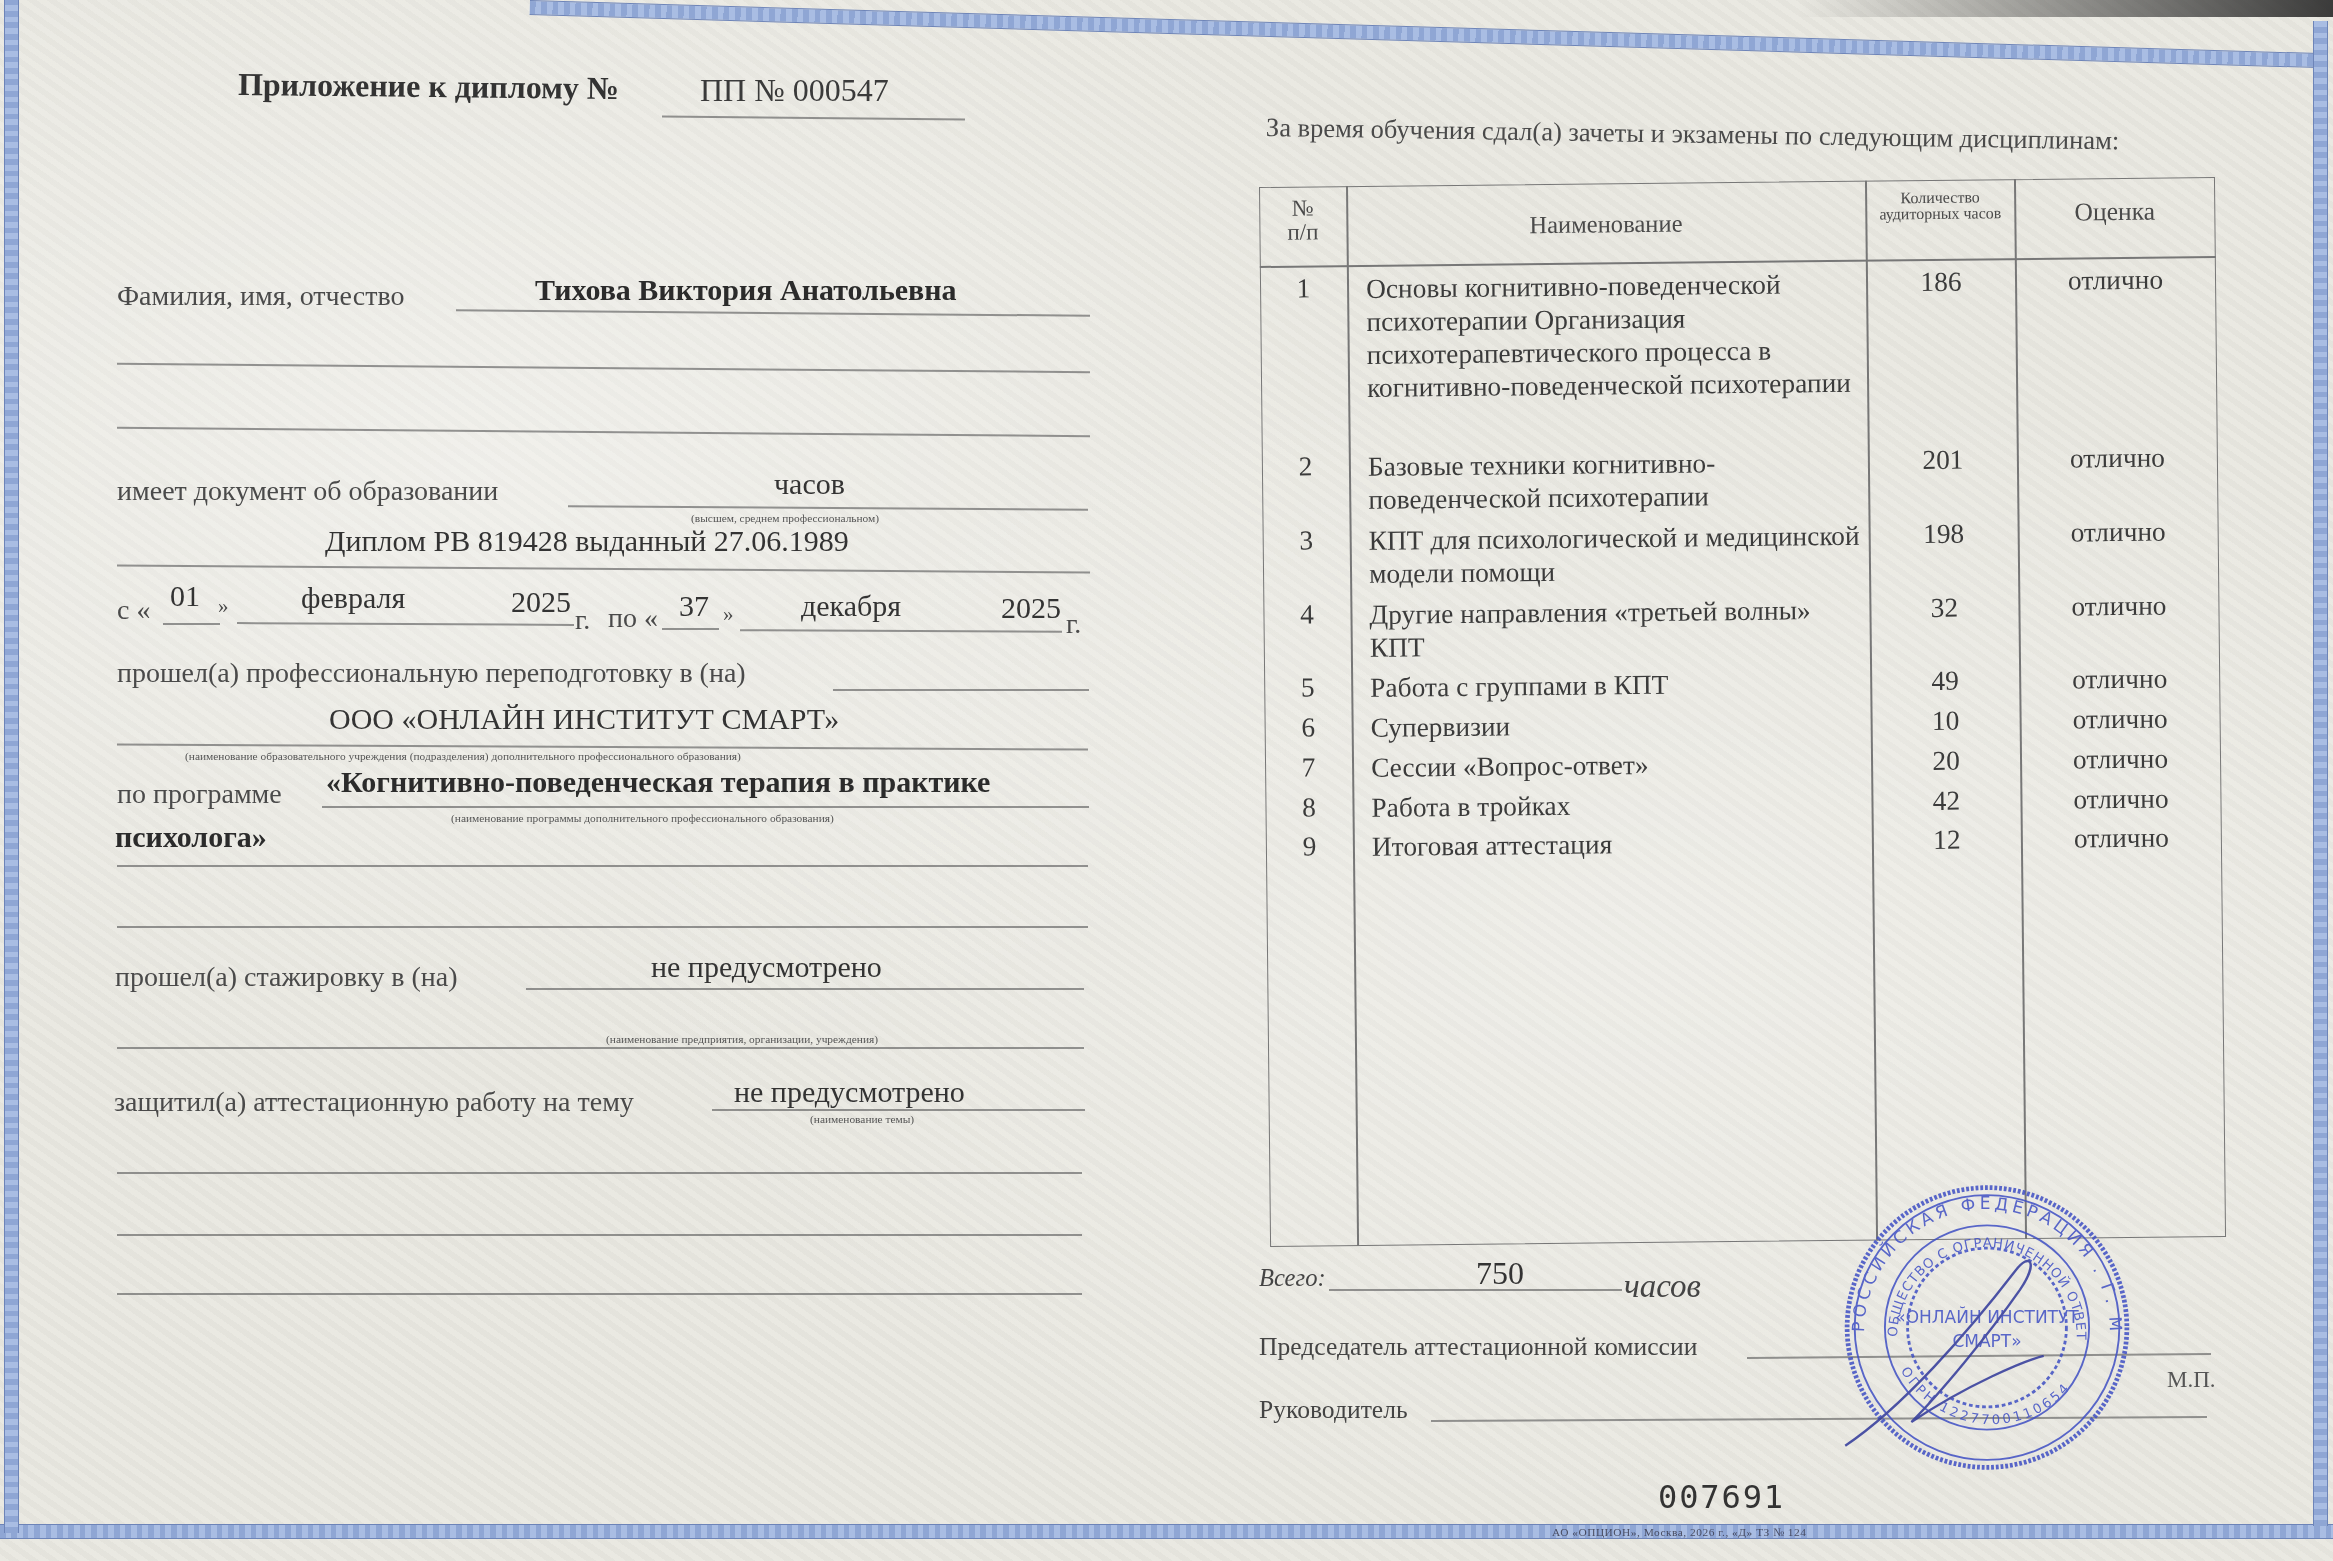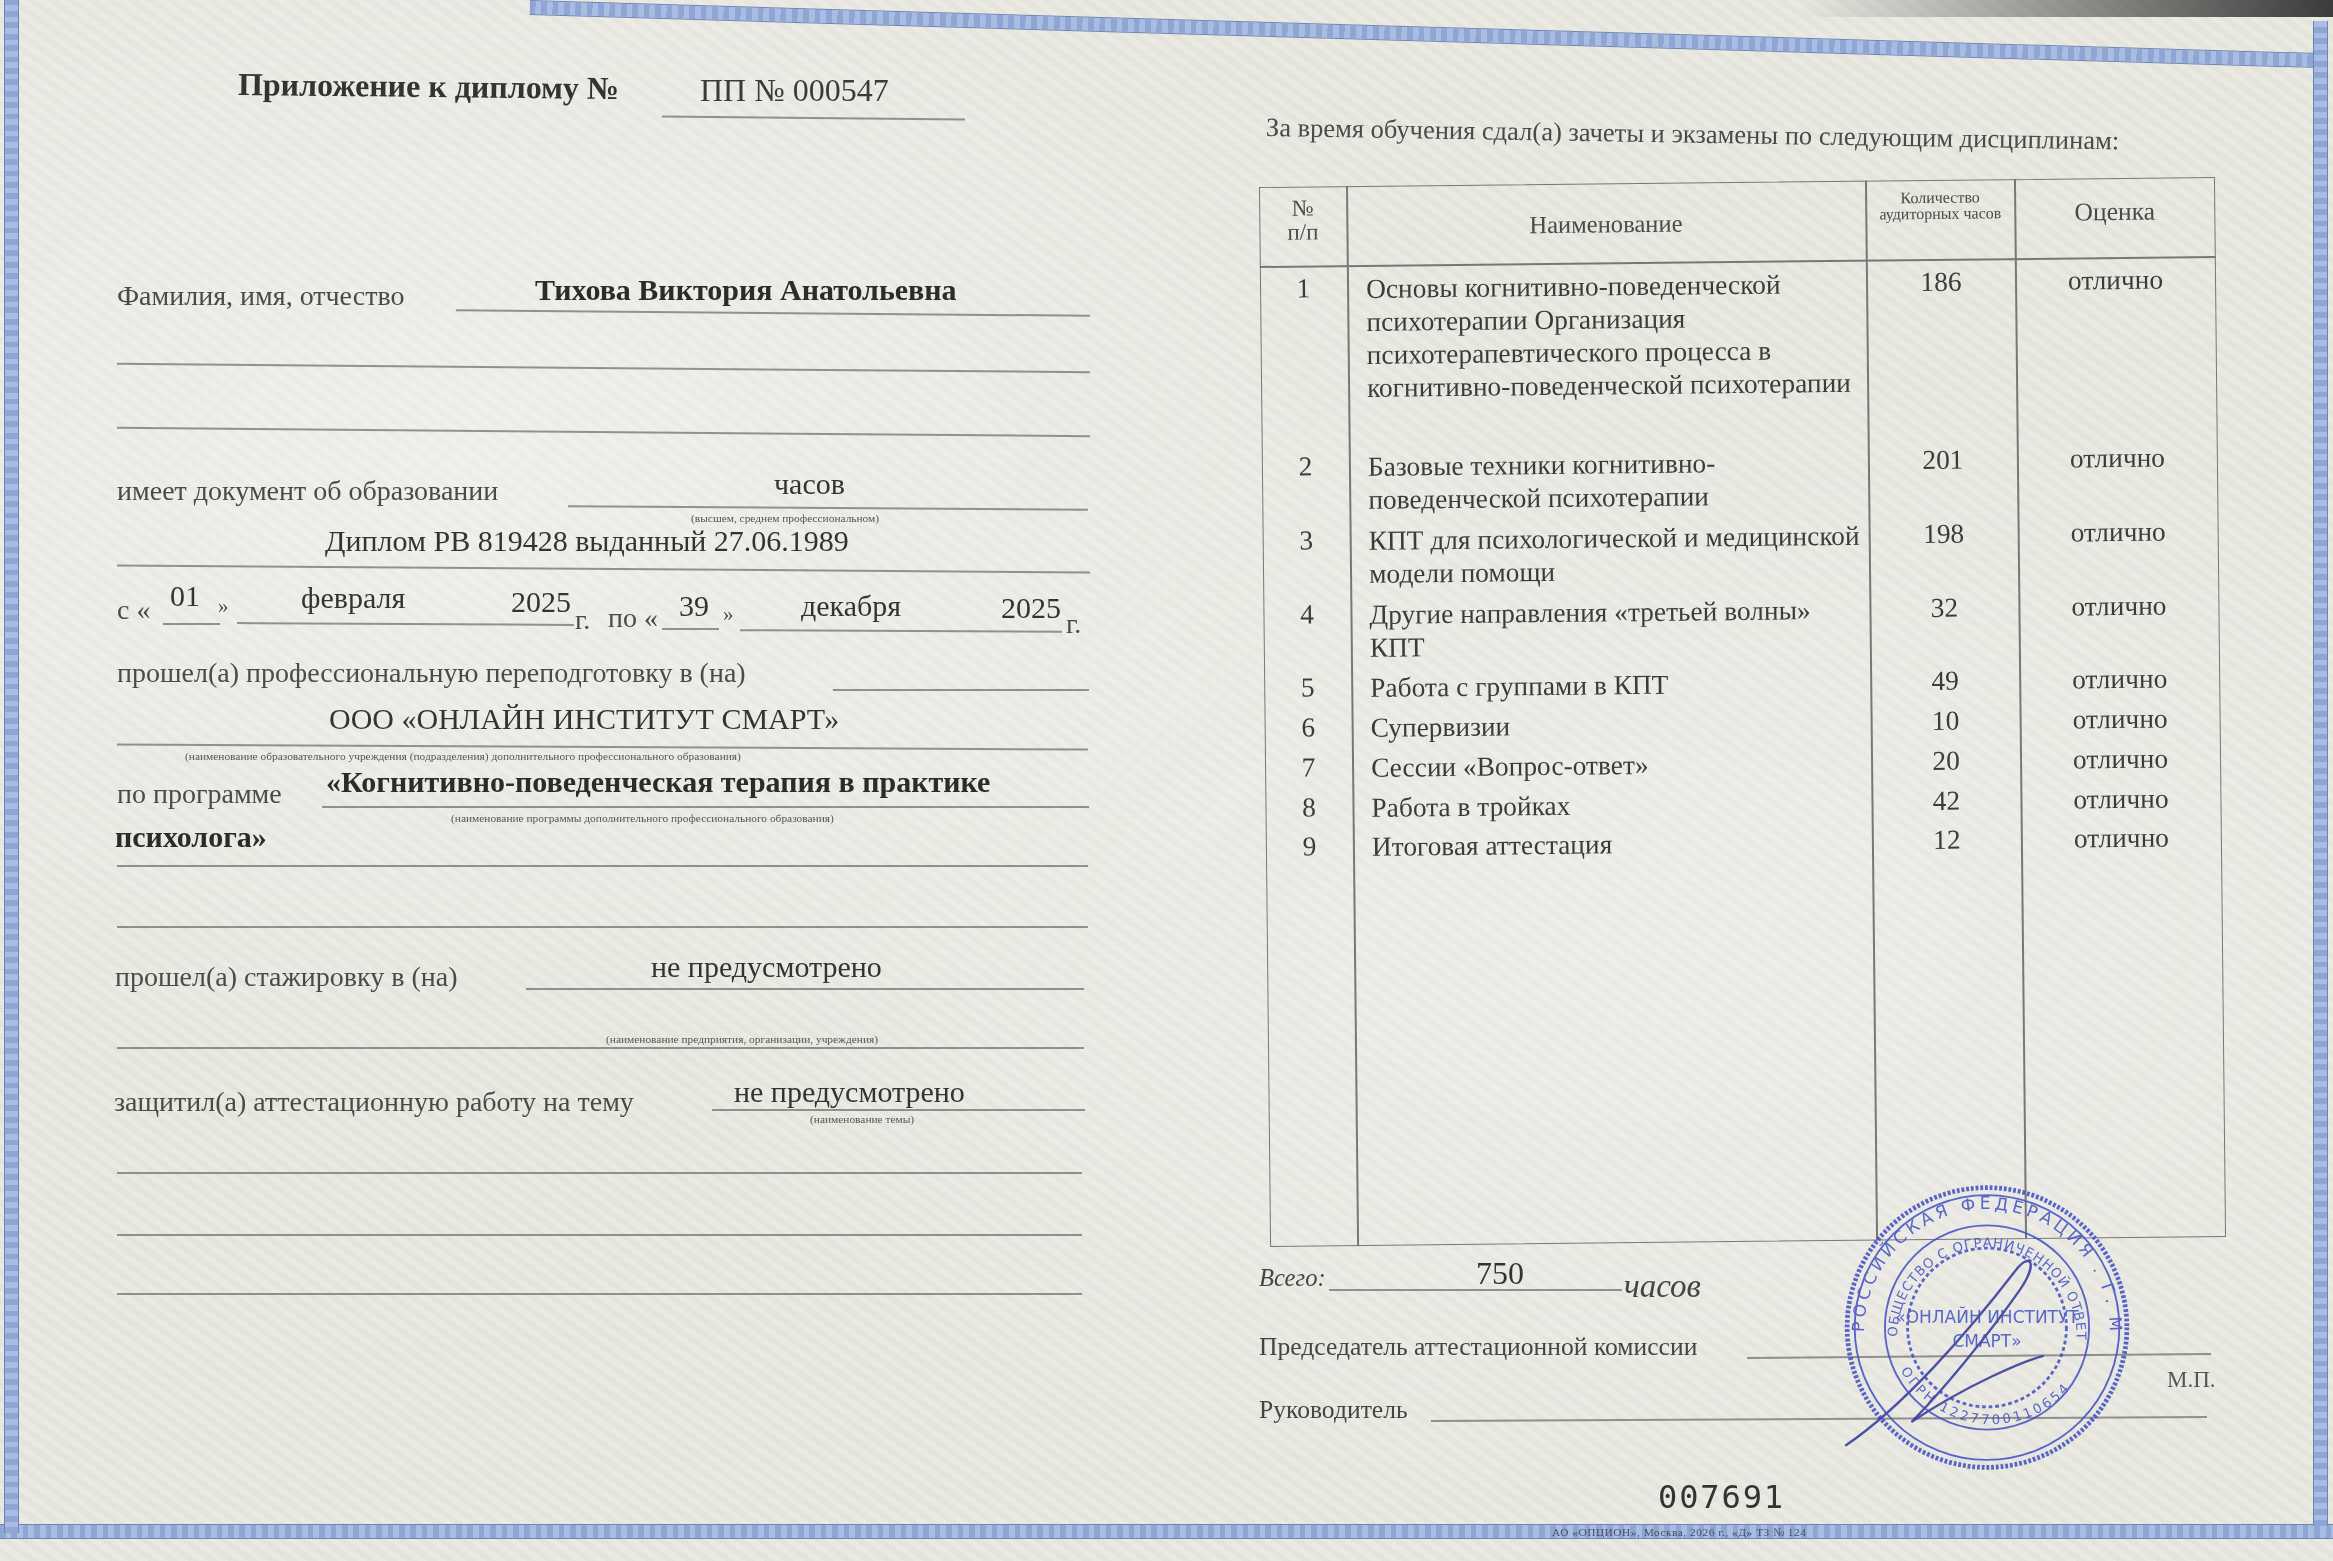--- a/index.html
+++ b/index.html
@@ -115,21 +115,21 @@
 <div class="line" style="left:117px;top:568px;width:973px;transform:rotate(0.4deg);"></div>
 
 <div>
   <span class="abs lbl" style="left:117px;top:594px;">с «</span>
   <span class="abs val" style="left:170px;top:579px;">01</span>
   <span class="abs lbl" style="left:218px;top:594px;font-size:21px;">»</span>
   <span class="abs val" style="left:301px;top:581px;">февраля</span>
   <span class="abs val" style="left:511px;top:585px;">2025</span>
   <span class="abs lbl" style="left:575px;top:604px;">г.</span>
   <span class="abs lbl" style="left:608px;top:602px;">по «</span>
-  <span class="abs val" style="left:679px;top:589px;">39</span>
+  <span class="abs val" style="left:679px;top:589px;">37</span>
   <span class="abs lbl" style="left:723px;top:602px;font-size:21px;">»</span>
   <span class="abs val" style="left:801px;top:589px;">декабря</span>
   <span class="abs val" style="left:1001px;top:591px;">2025</span>
   <span class="abs lbl" style="left:1066px;top:608px;">г.</span>
   <div class="line" style="left:163px;top:623px;width:57px;"></div>
   <div class="line" style="left:237px;top:623px;width:337px;transform:rotate(0.3deg);"></div>
   <div class="line" style="left:662px;top:628px;width:57px;"></div>
   <div class="line" style="left:740px;top:630px;width:322px;transform:rotate(0.3deg);"></div>
 </div>
 

